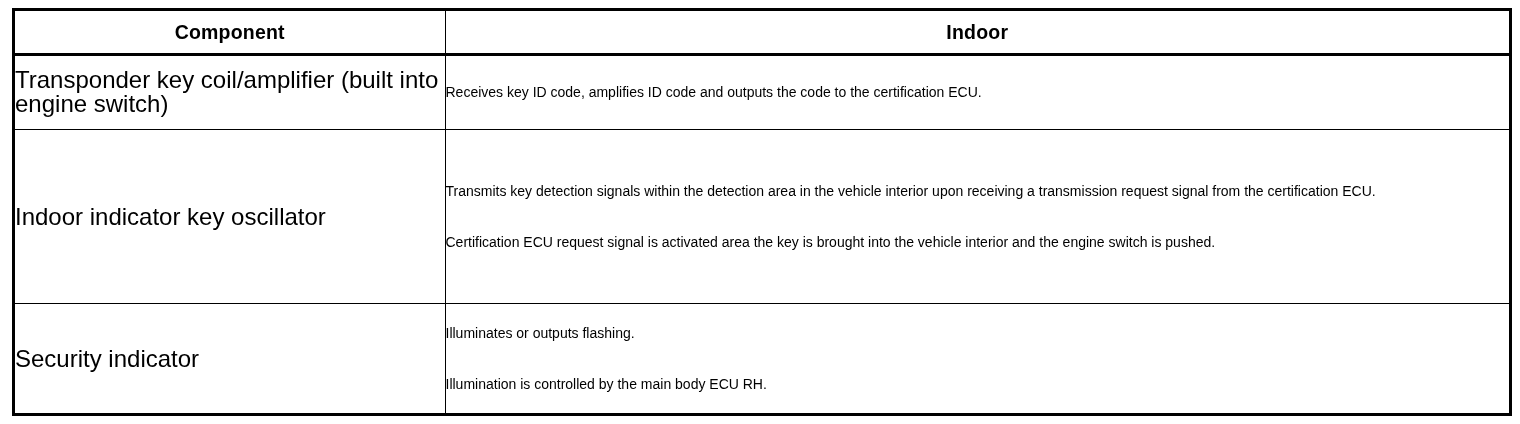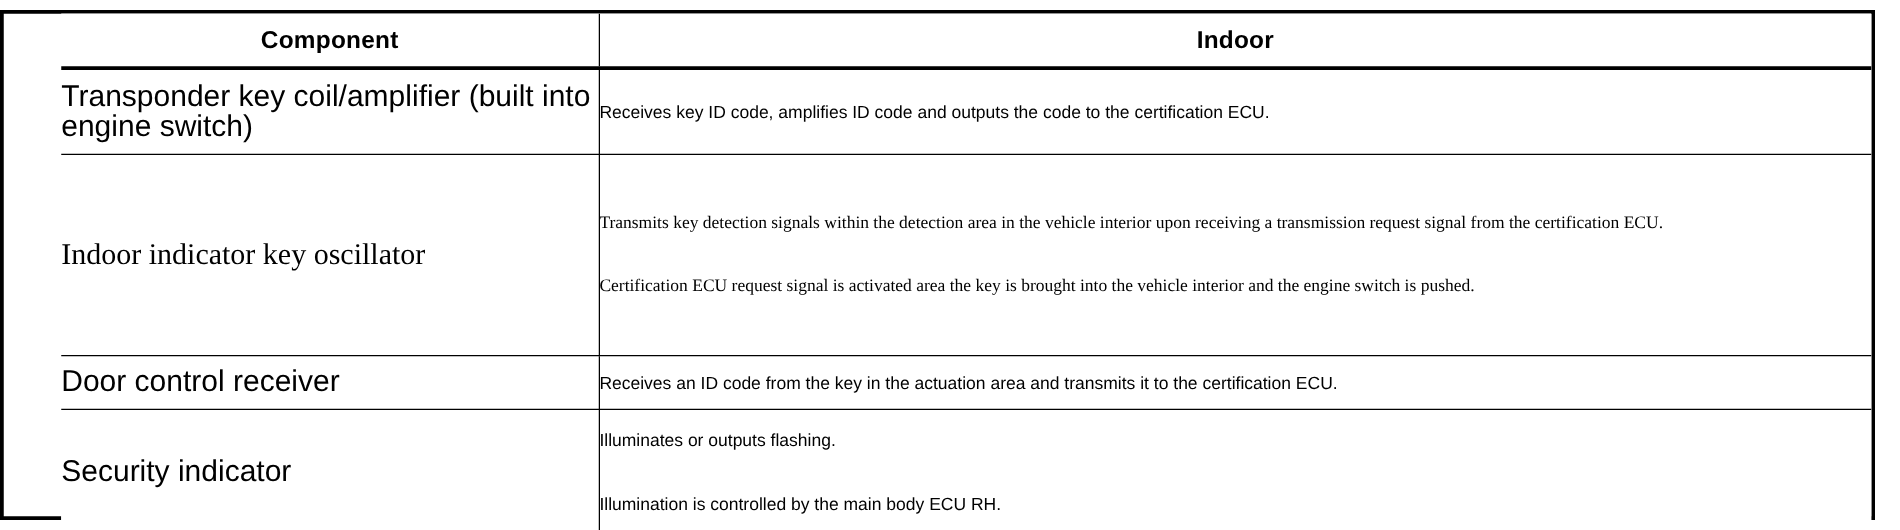--- a/index.html
+++ b/index.html
@@ -10,28 +10,27 @@
   body {
     width: 1520px;
     height: 424px;
     font-family: "Liberation Sans", sans-serif;
     color: #000000;
     overflow: hidden;
   }
 
   .table-wrap {
     position: absolute;
-    left: 0;
+    left: 12px;
     top: 8px;
     width: 1500px;
     height: 408px;
     box-sizing: border-box;
     border: 3px solid #000000;
     background: #ffffff;
-    padding-left: 46px;
   }
 
   table.spec-table {
     width: 100%;
     height: 100%;
     border-collapse: collapse;
     table-layout: fixed;
     background: #ffffff;
   }
 
@@ -73,21 +72,21 @@
     text-align: left;
     font-size: 14px;
     line-height: 25px;
     padding: 0 6px 0 8px;
   }
 
   .para { margin: 0; }
   .para + .para { margin-top: 26px; }
 
   .row-1 td { height: 67px; }
-  .row-2 td { height: 160px; font-family: Liberation Serif, serif; }
+  .row-2 td { height: 160px; }
   .row-3 td { height: 42px; }
   .row-4 td { height: 100px; }
 
   .cmp-cell .cmp-text { display: block; }
 </style>
 </head>
 <body>
 
 <div class="table-wrap">
   <table class="spec-table">
@@ -116,28 +115,20 @@
       </tr>
       <tr class="row-2">
         <td class="cmp-cell">
           <span class="cmp-text">Indoor indicator key oscillator</span>
         </td>
         <td class="out-cell">
           <p class="para">Transmits key detection signals within the detection area in the vehicle interior upon receiving a transmission request signal from the certification ECU.</p>
           <p class="para">Certification ECU request signal is activated area the key is brought into the vehicle interior and the engine switch is pushed.</p>
         </td>
       </tr>
-      <tr class="row-3">
-        <td class="cmp-cell">
-          <span class="cmp-text">Door control receiver</span>
-        </td>
-        <td class="out-cell">
-          <p class="para">Receives an ID code from the key in the actuation area and transmits it to the certification ECU.</p>
-        </td>
-      </tr>
       <tr class="row-4">
         <td class="cmp-cell">
           <span class="cmp-text">Security indicator</span>
         </td>
         <td class="out-cell">
           <p class="para">Illuminates or outputs flashing.</p>
           <p class="para">Illumination is controlled by the main body ECU RH.</p>
         </td>
       </tr>
     </tbody>

